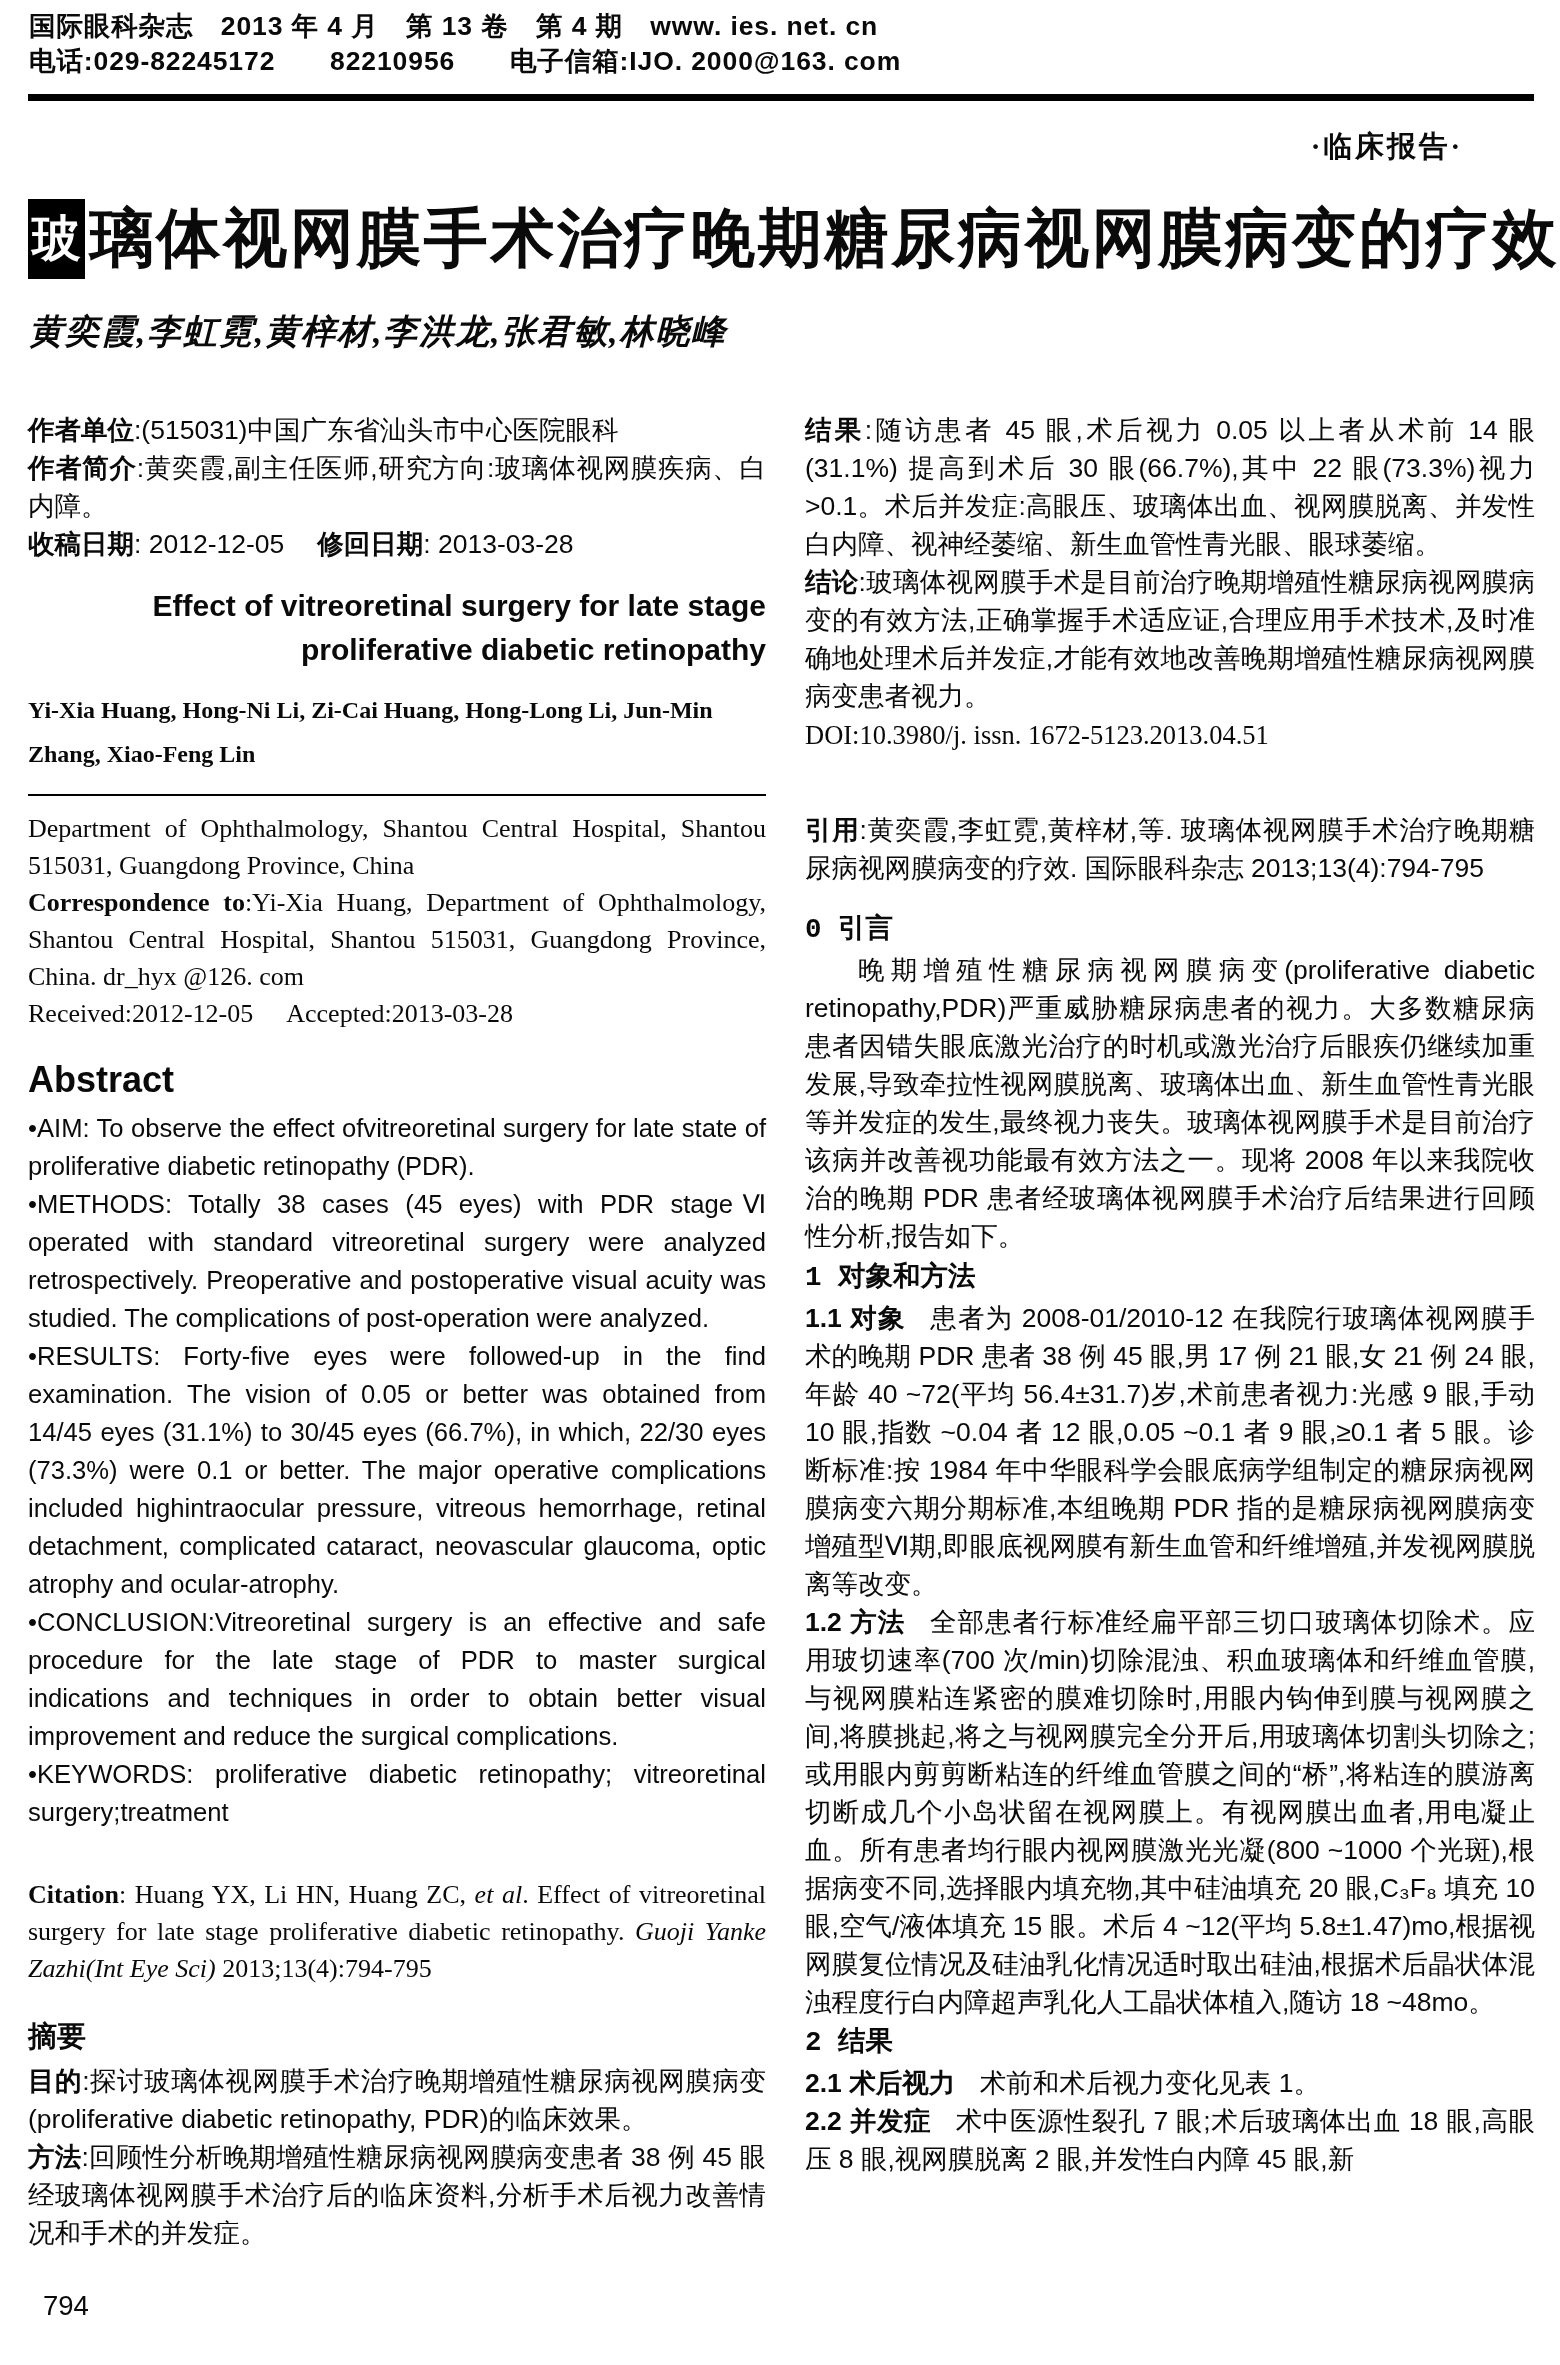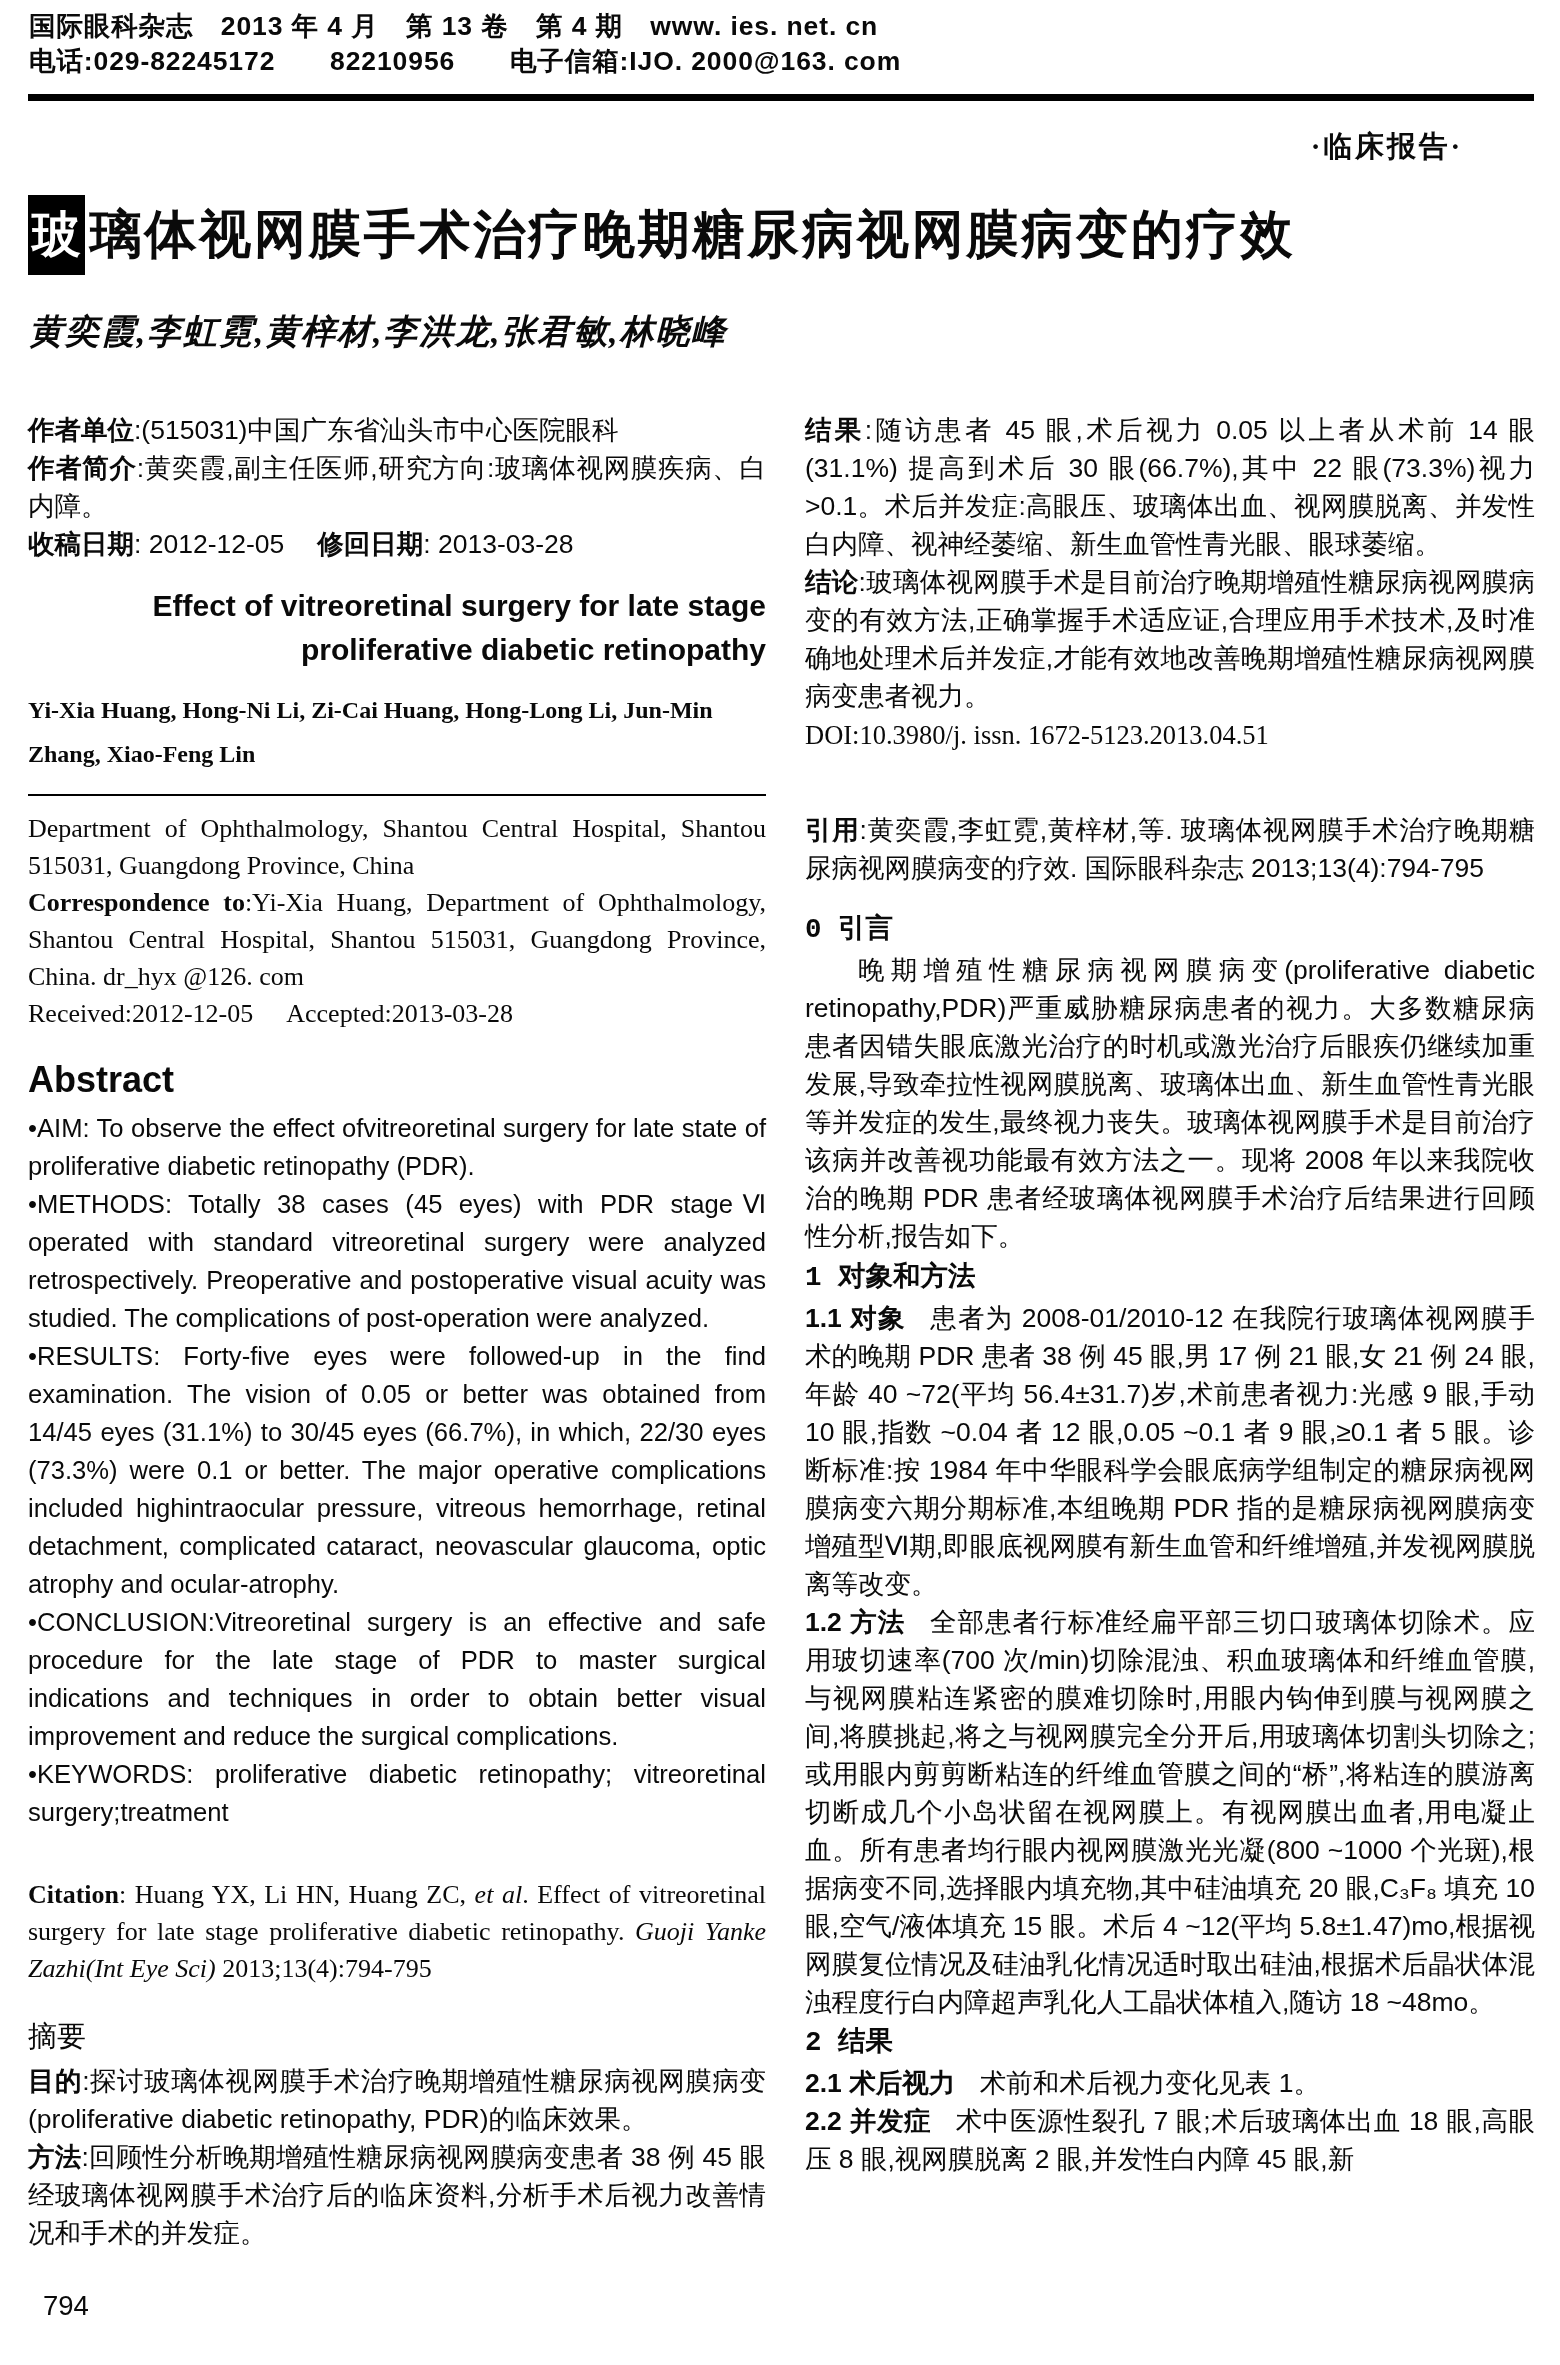--- a/index.html
+++ b/index.html
@@ -12,40 +12,40 @@
     overflow:hidden;
   }
   
   .journal-header{position:absolute;left:29px;top:8.5px;width:1503px;}
   .jh-line{font-size:26.5px;font-weight:bold;letter-spacing:0.9px;line-height:35px;white-space:nowrap;}
   .header-rule{position:absolute;left:27.5px;top:94px;width:1506px;height:6.6px;background:#000;}
   .section-label{position:absolute;right:97px;top:127px;font-size:29px;font-weight:bold;font-family:"Liberation Serif",serif;letter-spacing:2.8px;}
   
   .title-row{position:absolute;left:28px;top:195px;display:flex;align-items:center;}
   .drop-cap{background:#000;color:#fff;width:57px;height:80px;display:flex;align-items:center;justify-content:center;font-size:49px;font-weight:bold;margin-right:4.7px;flex:0 0 auto;}
-  .title-text{font-size:52px;font-weight:bold;letter-spacing:2.8px;white-space:nowrap;}
+  .title-text{font-size:64px;font-weight:bold;letter-spacing:2.8px;white-space:nowrap;}
   .authors-cn{position:absolute;left:29px;top:309px;font-size:34px;font-style:italic;font-family:"Liberation Serif",serif;letter-spacing:1.9px;font-weight:bold;}
   
   .col{position:absolute;top:411px;}
   .col-left{left:28px;width:738px;}
   .col-right{left:805px;width:730px;}
   
   .cn{font-size:26.5px;line-height:38px;text-align:justify;margin:0;}
   .cn .b{font-weight:bold;}
   .gap-sm{display:inline-block;width:33px;}
   .en-title{font-size:30px;font-weight:bold;line-height:44px;margin:21px 0 0 0;text-align:right;}
   .en-authors{font-family:"Liberation Serif",serif;font-size:24px;font-weight:bold;line-height:44px;margin:16px 0 0 0;}
   .rule-thin{height:2.4px;background:#000;margin:18px 0 14px 0;border:none;}
   .en-serif{font-family:"Liberation Serif",serif;font-size:26px;line-height:37px;text-align:justify;margin:0;}
   .en-serif .b{font-weight:bold;}
   .en-serif .i{font-style:italic;}
   .abstract-h{font-size:36px;font-weight:bold;margin:26.5px 0 8.5px 0;}
   .en-sans{font-size:25.6px;line-height:38px;text-align:justify;margin:0;}
   .citation{margin-top:45px;}
-  .zhaiyao-h{font-size:29px;font-weight:normal;margin:30px 0 4.7px 0;}
+  .zhaiyao-h{font-size:29px;font-weight:bold;margin:30px 0 4.7px 0;}
   .sec-h{font-size:27.5px;font-weight:bold;line-height:40px;margin:2.8px 0 0.9px 0;font-family:Liberation Mono, monospace;}
   .indent{text-indent:53px;}
   .head-gap{margin-right:24.6px;}
   .doi-line{font-family:"Liberation Serif",serif;font-size:26.5px;line-height:40px;margin:0;}
   .yinyong{margin-top:56px;}
   .page-number{position:absolute;left:43px;top:2290px;font-size:27.5px;}
 </style>
 </head>
 <body>
 

